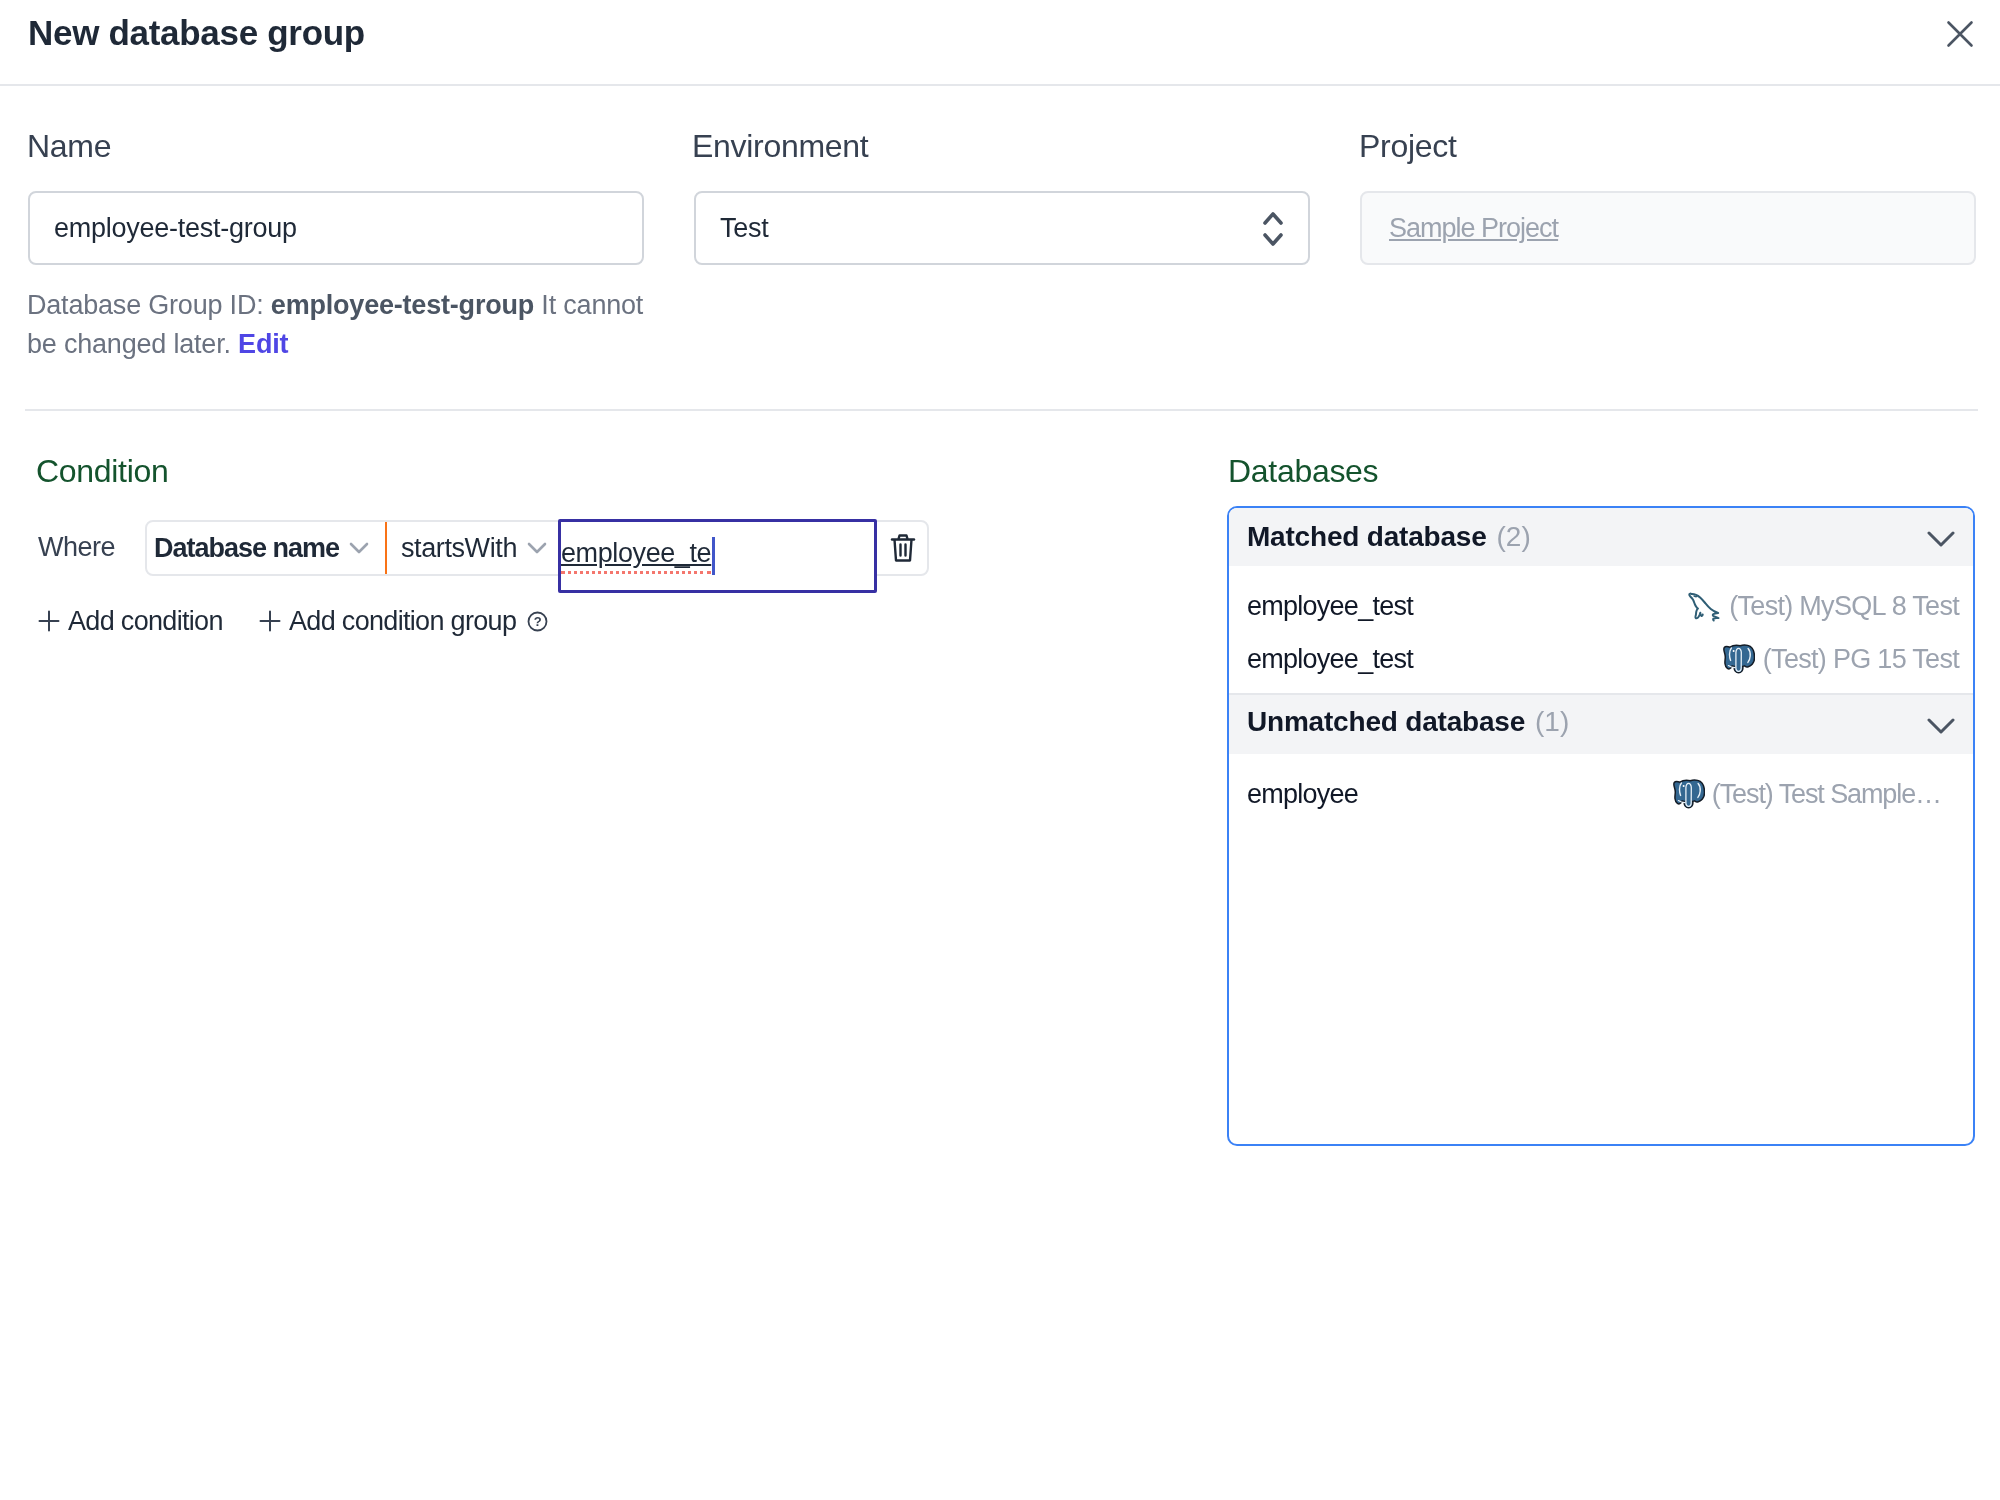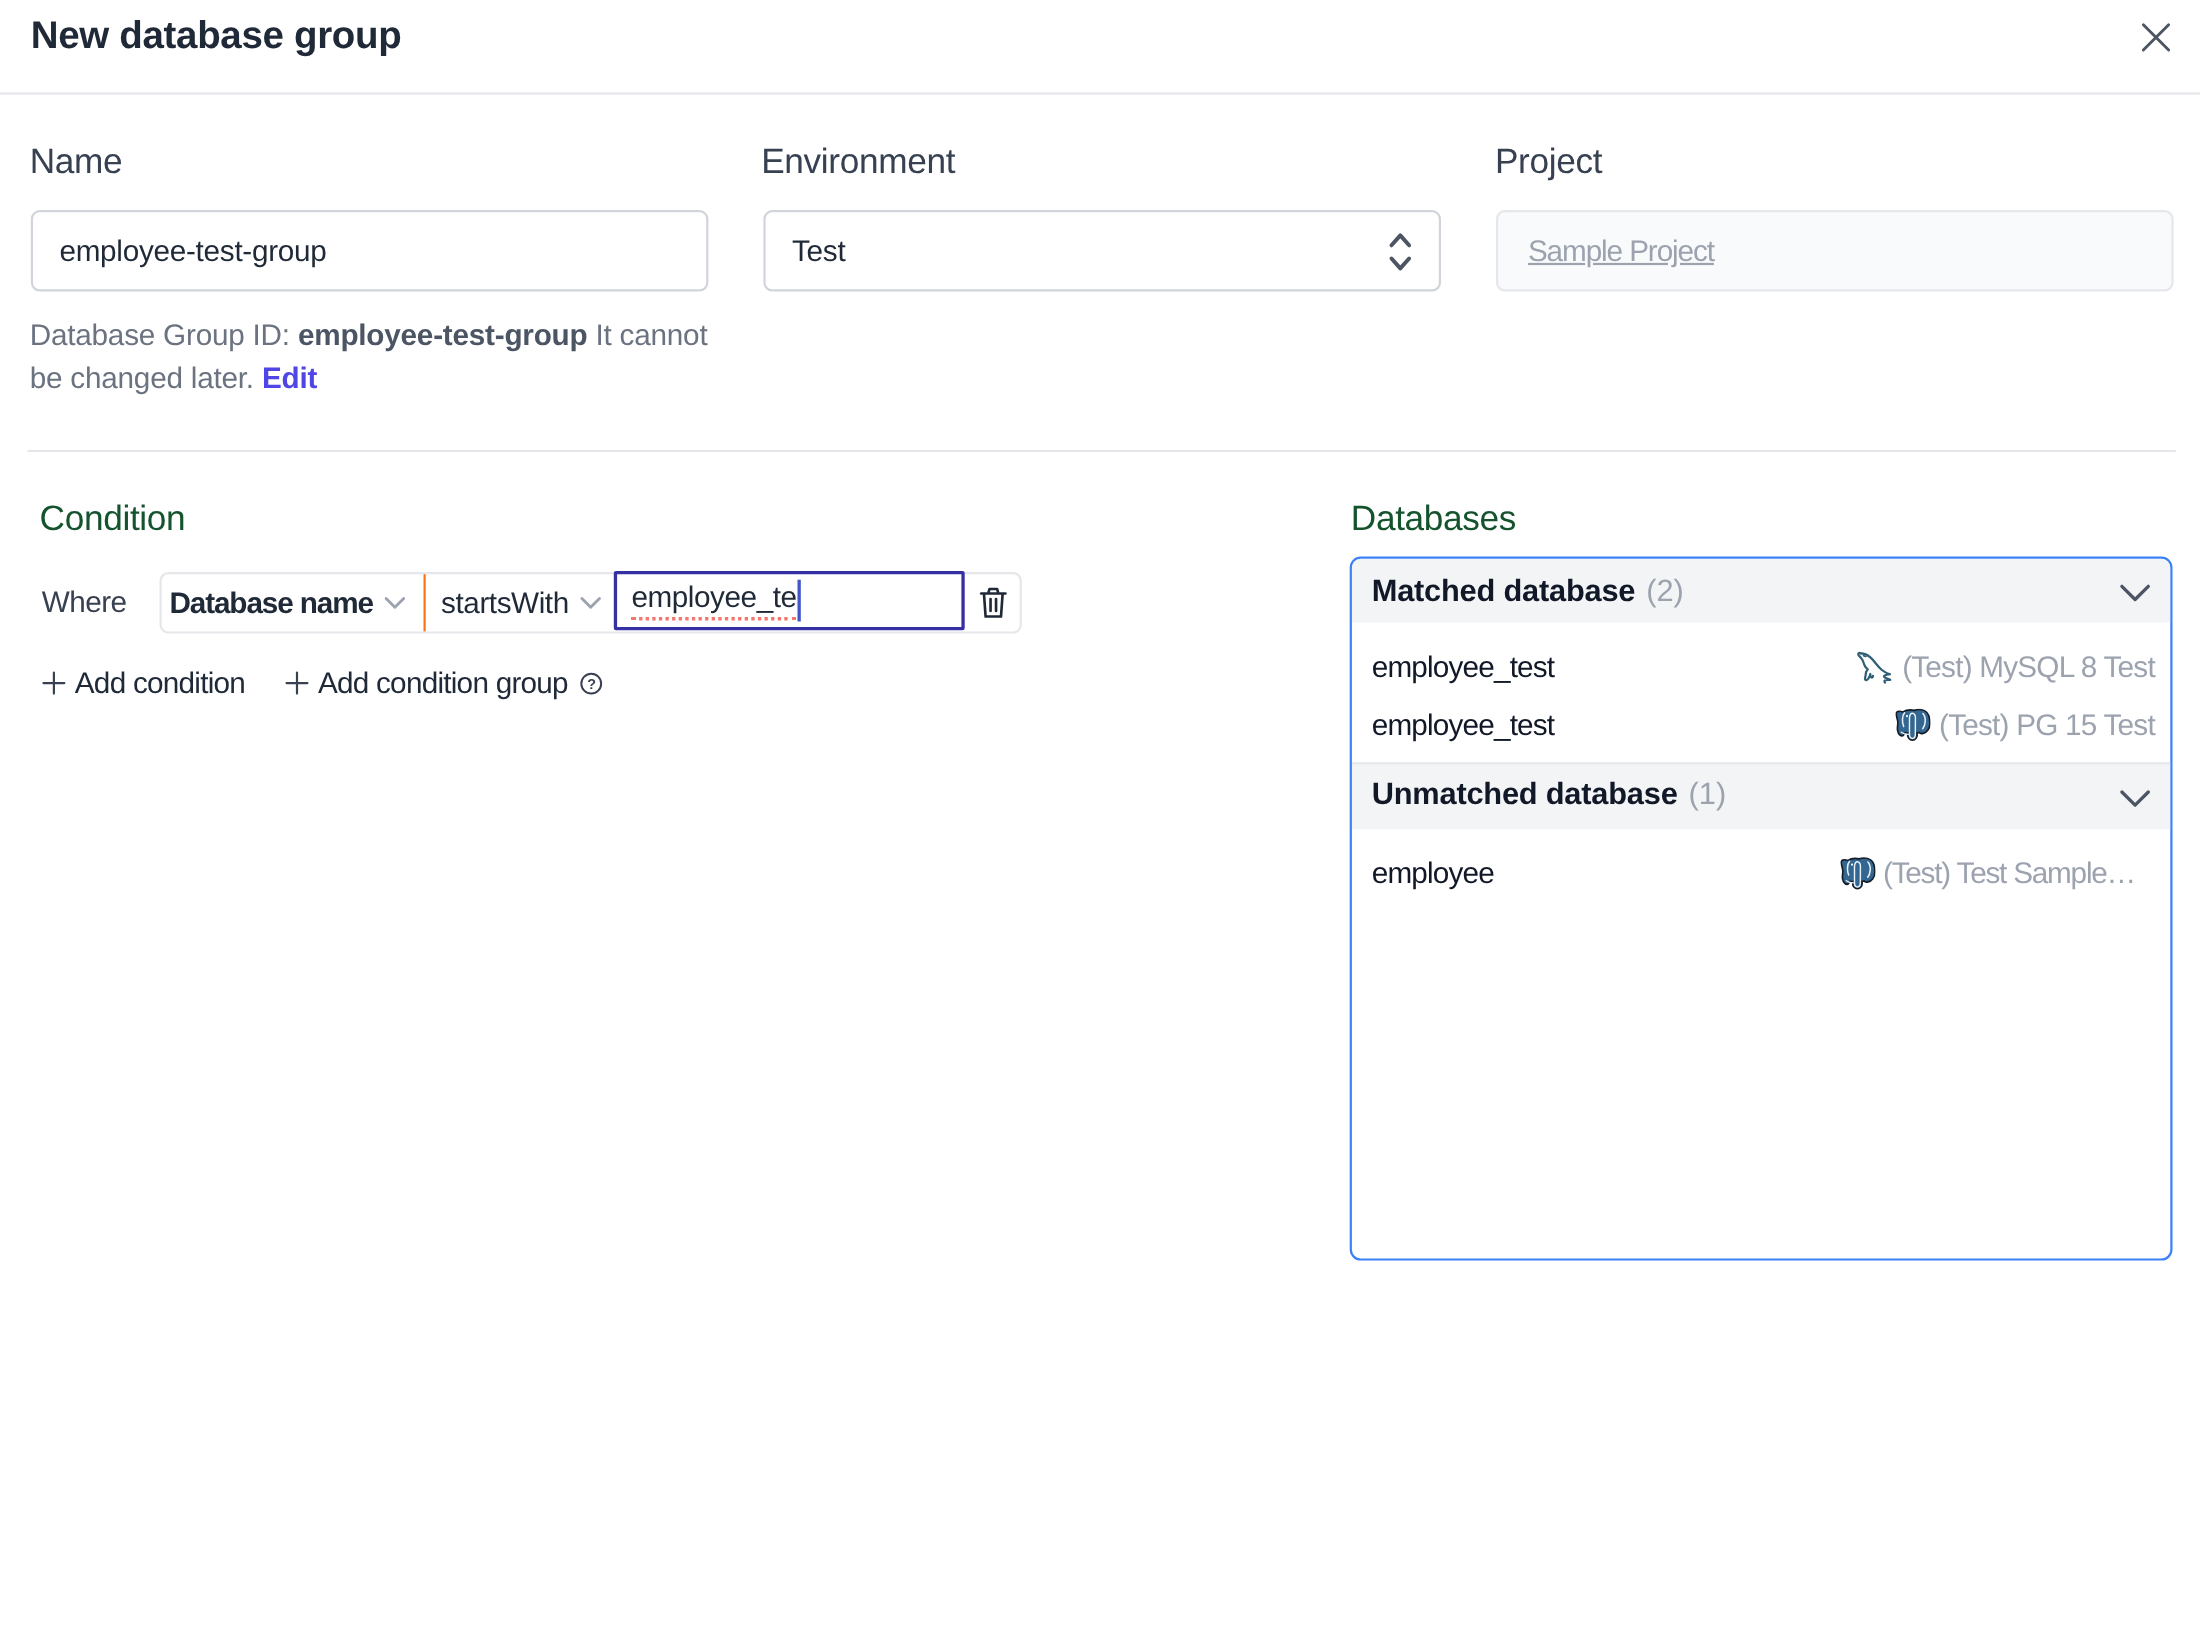--- a/index.html
+++ b/index.html
@@ -27,22 +27,22 @@
 
 .sechead { top:455px; font-size:32px; font-weight:400; color:#14532d; line-height:32px; letter-spacing:-0.3px; }
 
 
 .where { left:38px; top:534px; font-size:27px; line-height:27px; color:#374151; letter-spacing:-0.5px; }
 .condgroup { left:145px; top:520px; width:784px; height:56px; border:2px solid #e5e7eb; border-radius:8px; background:#fff; display:flex; }
 .cell { display:flex; align-items:center; font-size:27px; color:#1f2937; white-space:nowrap; }
 .cell1 { width:240px; border-right:2px solid #f97316; padding-left:7px; letter-spacing:-1px;font-weight:bold; }
 .cell2 { width:174px; padding-left:14px; letter-spacing:-0.4px;text-align:center; }
 .cellchev { margin-left:9px; flex:none; }
-.focusinp { left:558px; top:519px; width:319px; height:54px; border:3px solid #3730a3; border-radius:2px; background:#fff;
-  display:flex; align-items:center; padding-left:13px; font-size:27px; color:#1f2937; z-index:3; letter-spacing:-0.4px; }
+.focusinp { left:558px; top:519px; width:319px; height:74px; border:3px solid #3730a3; border-radius:2px; background:#fff;
+  display:flex; align-items:center; padding-left:0; font-size:27px; color:#1f2937; z-index:3; letter-spacing:-0.4px;text-decoration:underline; }
 .focusinp .sp { border-bottom:3px dotted #f4766d; padding-bottom:2px; }
 .caret { display:inline-block; width:3px; height:38px; background:#4156c9; margin-left:1px; }
 .trashwrap { position:absolute; left:877px; top:520px; width:52px; height:56px; display:flex; align-items:center; justify-content:center; }
 
 .addrow { left:38px; top:606px; font-size:27px; line-height:30px; color:#1f2937; display:flex; align-items:center; letter-spacing:-0.68px; }
 
 
 .panel { left:1227px; top:506px; width:748px; height:640px; border:2px solid #3b82f6; border-radius:10px; background:#fff; overflow:hidden; }
 .band { height:58px; background:#f3f4f6; display:flex; align-items:center; padding:0 18px; font-size:28px; font-weight:700; color:#111827; letter-spacing:-0.2px; }
 .band .cnt { font-weight:400; color:#9ca3af; margin-left:10px; letter-spacing:0; }

